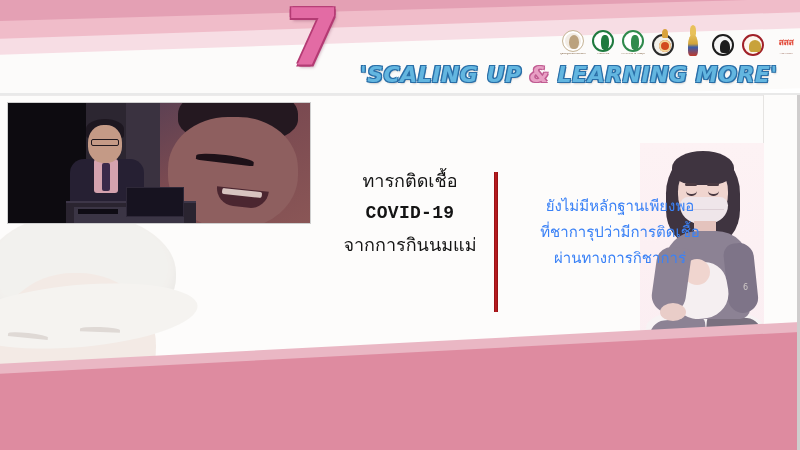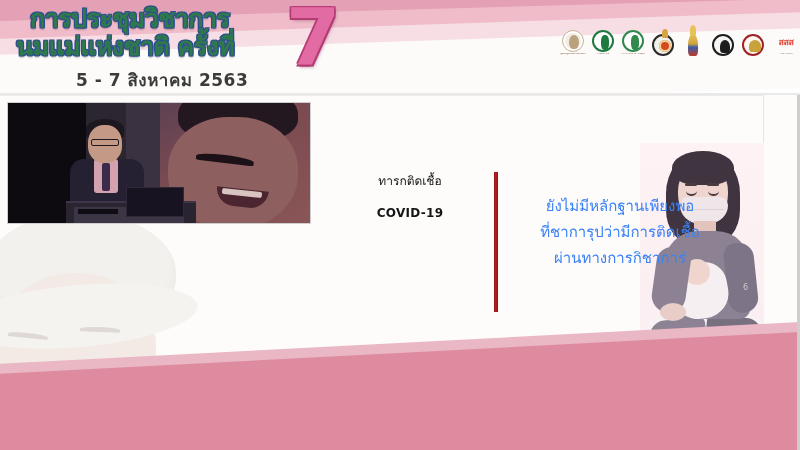--- a/index.html
+++ b/index.html
@@ -251,25 +251,25 @@
     background:#3b3545; }
   .vs-podium-strip { position:absolute; left:70px; top:106px; width:40px; height:5px;
     background:#0f0c14; }
 
   
   #question-text {
     position:absolute; left:330px; top:70px; width:160px;
     text-align:center;
     font-family:"DejaVu Sans", sans-serif;
     color:#141414;
-    font-size:12px; line-height:32px;
+    font-size:18px; line-height:32px;
     z-index:5;
   }
   #question-text .qline { display:block; white-space:nowrap; }
-  #question-text .qline-en { font-weight:bold; letter-spacing:0.3px; }
+  #question-text .qline-en { font-weight:bold; letter-spacing:0.3px;font-family:Liberation Mono, monospace; }
 
   
   #red-divider {
     position:absolute; left:494px; top:77px; width:4px; height:140px;
     background:linear-gradient(90deg,#8d0f12 0%, #c01f22 45%, #8d0f12 100%);
     z-index:6;
   }
 
   
   #answer-text {
@@ -367,28 +367,24 @@
 <body>
 
 <div id="slide">
 
   <div id="header">
     <div class="hdr-band-top"></div>
     <div class="hdr-band-mid"></div>
     <div class="hdr-band-pale"></div>
     <div class="hdr-white"></div>
 
-    <div id="title-block">
-      <div class="title-line1">การประชุมวิชาการ</div>
-      <div class="title-line2">นมแม่แห่งชาติ ครั้งที่</div>
-      <div class="title-date">5 - 7 สิงหาคม 2563</div>
-    </div>
 
     <div id="edition-number">7</div>
 
+    <div id="tagline"><span>'SCALING UP </span><span class="amp">&amp;</span><span> LEARNING MORE'</span></div>
 
     <div id="logo-row">
       <div class="logo lg1">
         <div class="mark"></div>
         <div class="cap">มูลนิธิศูนย์นมแม่แห่งประเทศไทย</div>
       </div>
       <div class="logo lg2">
         <div class="mark"></div>
         <div class="cap">กรมอนามัย</div>
       </div>
@@ -459,20 +455,21 @@
       <div class="vs-podium-strip"></div>
       <div class="vs-laptop"></div>
     </div>
 
     <div id="right-white-strip"></div>
     <div class="frame-line-right"></div>
 
     <div id="question-text">
       <span class="qline">ทารกติดเชื้อ</span>
       <span class="qline qline-en">COVID-19</span>
+      <span class="qline">จากการกินนมแม่</span>
     </div>
 
     <div id="red-divider"></div>
 
     <div id="illustration">
       <div class="il-bg"></div>
       <div class="il-hair-back"></div>
       <div class="il-face"></div>
       <div class="il-hair-front"></div>
       <div class="il-brow-l"></div>

